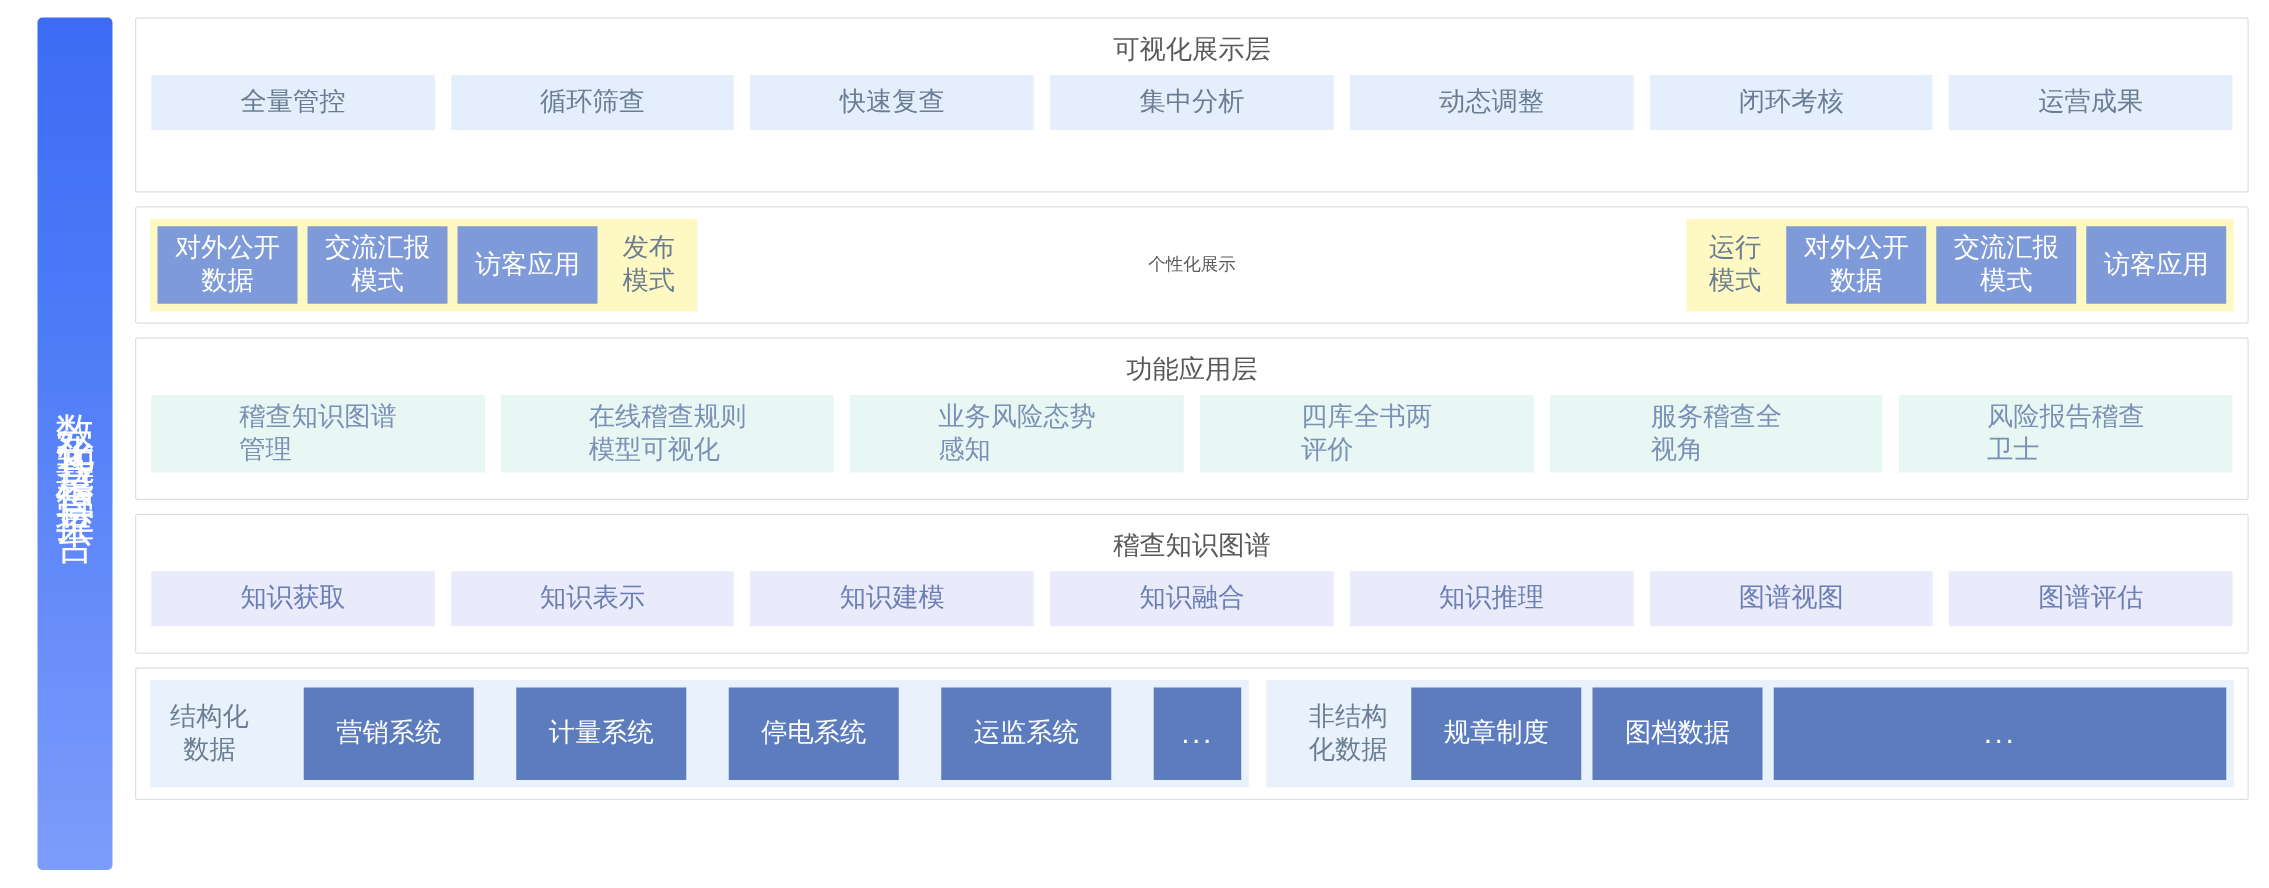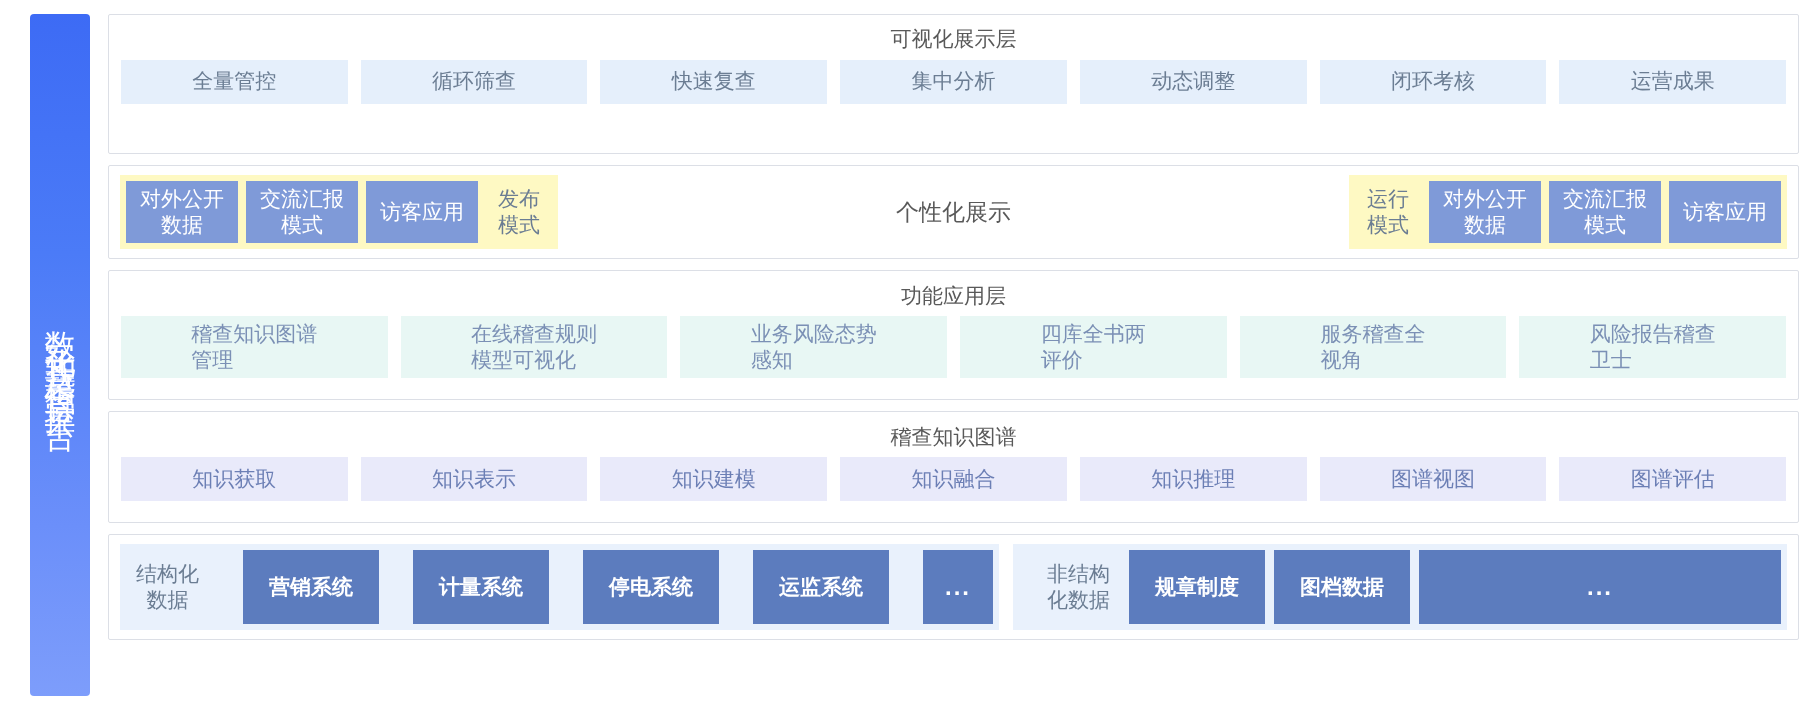--- a/index.html
+++ b/index.html
@@ -137,40 +137,41 @@
     padding: 0 12px;
     box-sizing: border-box;
     user-select: none;
   }
   .mode-center {
     flex: 1 1 auto;
     display: flex;
     align-items: center;
     justify-content: center;
     color: #595959;
-    font-size: 23px;
+    font-size: 14px;
     background: #ffffff;
     user-select: none;
   }
 
   
   .layer-func { height: 130px; }
   .layer-func .chip {
     background: #e8f7f4;
     color: #7b90b5;
     height: 62px;
     padding: 0 6px;
   }
 
   
   .layer-kg { height: 112px; }
   .layer-kg .chip {
     background: #e9eafa;
     color: #6c7fb5;
     height: 44px;
+    font-family: Liberation Serif, serif;
   }
 
   
   .layer-data {
     height: 106px;
     padding: 9px 11px;
     display: flex;
     align-items: stretch;
     gap: 14px;
   }
@@ -200,21 +201,20 @@
     background: #5c7cbe;
     color: #ffffff;
     font-size: 21px;
     line-height: 1.2;
     display: flex;
     align-items: center;
     justify-content: center;
     text-align: center;
     box-sizing: border-box;
     user-select: none;
-    font-weight: bold;
   }
   .data-box.wide { padding: 0 26px; }
   .data-box.narrow { padding: 0 22px; }
   .data-box.ell { font-size: 24px; letter-spacing: 2px; }
 </style>
 </head>
 <body>
 
 <div class="page">
 

